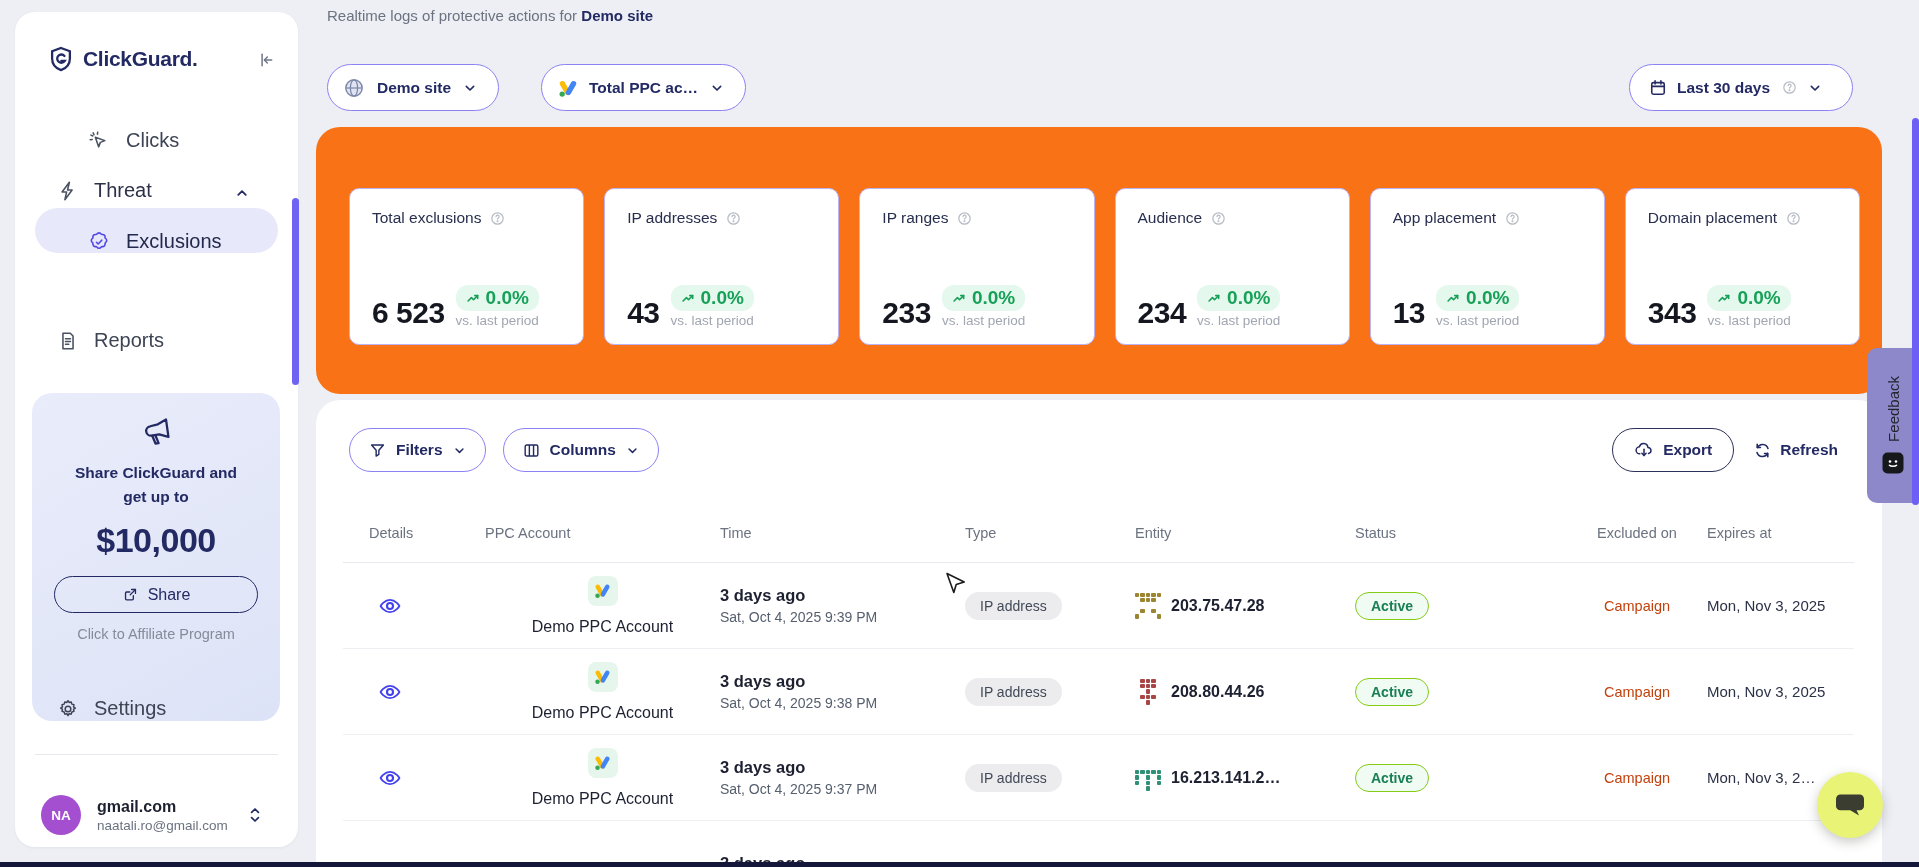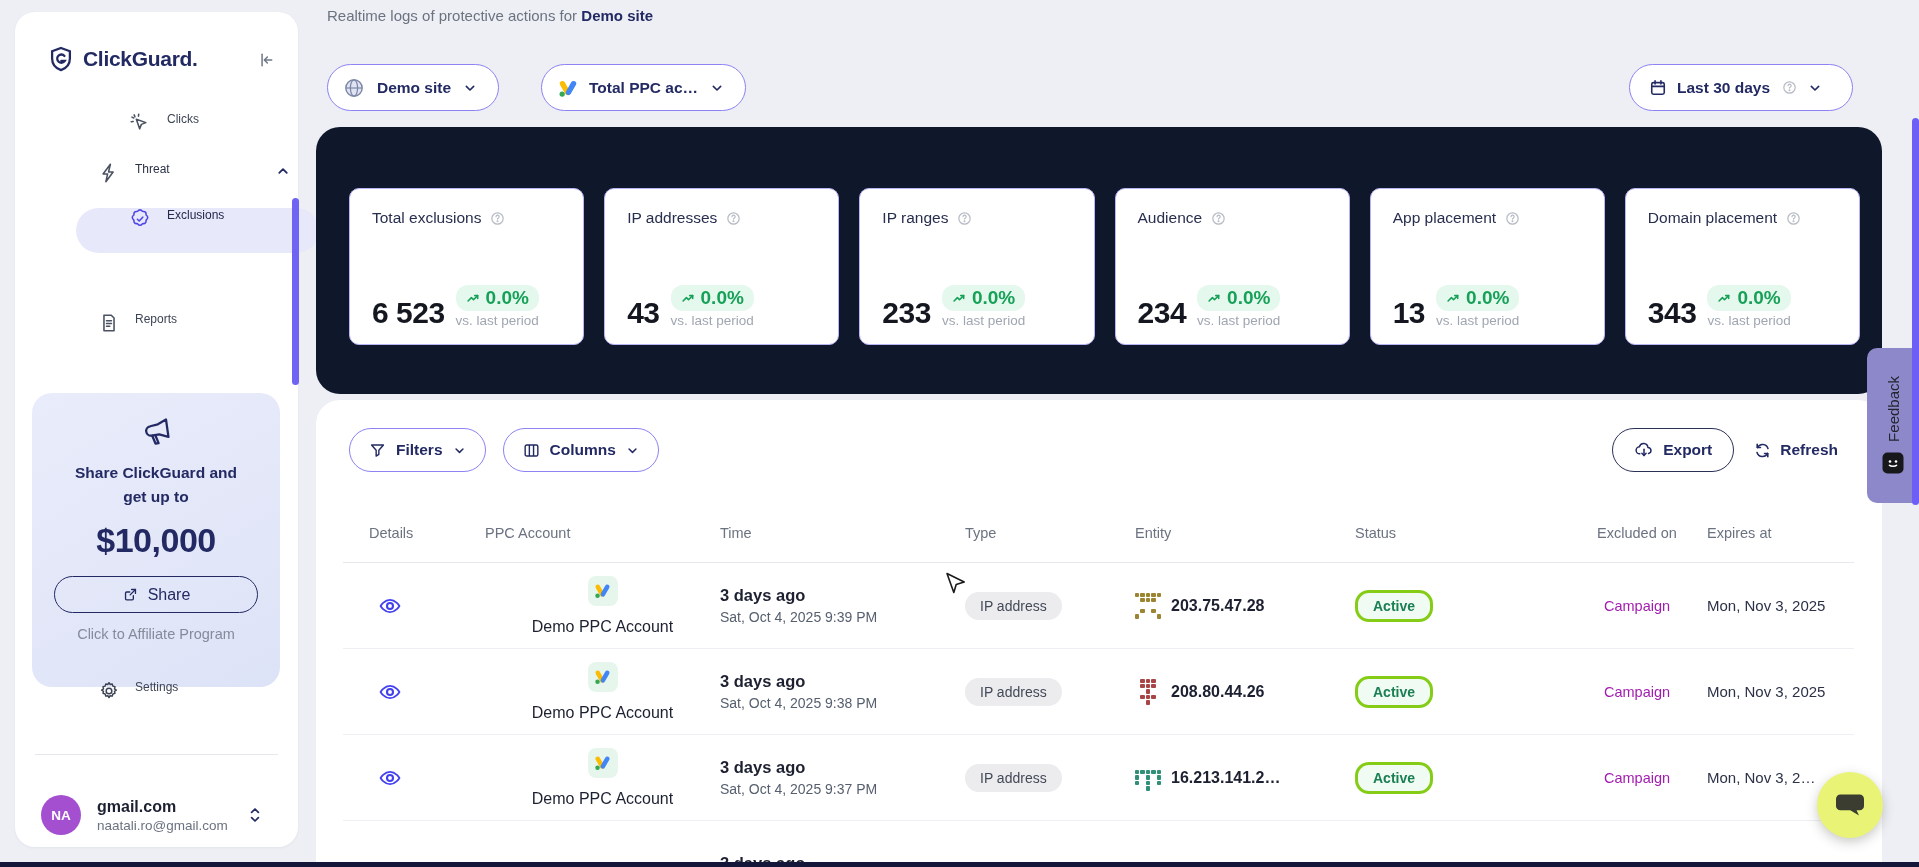--- a/index.html
+++ b/index.html
@@ -6,34 +6,34 @@
   html,body { background:#edeff4; }
   body { font-family:"Liberation Sans","DejaVu Sans",sans-serif; color:#232a63; }
   .app { position:relative; width:1919px; height:867px; overflow:hidden; background:#edeff4; }
   svg { display:block; }
 
   
   .sidebar { position:absolute; left:15px; top:12px; width:283px; height:835px; background:#fff; border-radius:20px; box-shadow:0 1px 3px rgba(30,35,90,.05); }
   .logo-row { position:absolute; top:34px; left:33px; display:flex; align-items:center; gap:9px; }
   .brand-text { font-size:21px; font-weight:800; color:#232a63; letter-spacing:-.3px; }
   .collapse-btn { position:absolute; top:38px; right:23px; cursor:pointer; }
-  .nav-item { position:absolute; left:0; width:100%; display:flex; align-items:flex-start; height:40px; font-size:12px; color:#474e5e; cursor:pointer;margin-left:41px; }
+  .nav-item { position:absolute; left:0; width:100%; display:flex; align-items:flex-end; height:40px; font-size:20px; color:#474e5e; cursor:pointer; }
   .nav-item .lbl { color:#3d4454; }
   .nav-top { padding-left:42px; gap:15px; }
   .nav-child { padding-left:73px; gap:16px; }
   .nav-clicks { top:100px; padding-left:73px; gap:16px; }
   .nav-threat { top:150px; }
   .nav-threat .lbl { color:#2b3147; }
   .nav-chevron { margin-left:auto; margin-right:47px; }
   .nav-exclusions { top:196px; height:45px; left:20px; width:243px; background:#e8e8fb; border-radius:999px; padding-left:53px; gap:16px; }
   .nav-exclusions .lbl { color:#23294a; }
   .nav-blacklist { top:251px; }
   .nav-reports { top:300px; }
   .side-thumb { position:absolute; top:186px; right:-1px; width:7px; height:187px; background:#6e63f3; border-radius:4px; }
-  .promo { position:absolute; top:381px; left:17px; width:248px; height:294px; border-radius:20px; background:linear-gradient(150deg,#e9ecfa,#dde3f7); text-align:center; }
+  .promo { position:absolute; top:381px; left:17px; width:248px; height:328px; border-radius:20px; background:linear-gradient(150deg,#e9ecfa,#dde3f7); text-align:center; }
   .promo-line { font-size:15.5px; font-weight:600; color:#232a63; line-height:1.55; }
   .promo-amount { font-size:34px; font-weight:700; color:#232a63; margin-top:12px; letter-spacing:-.5px; }
   .share-btn { margin:16px auto 0; width:204px; height:37px; border:1.4px solid #232a63; border-radius:999px; display:flex; align-items:center; justify-content:center; gap:9px; font-size:16px; color:#232a63; cursor:pointer; background:transparent; }
   .promo-foot { margin-top:13px; font-size:14.5px; color:#858b99; }
   .settings-row { top:668px; }
   .side-divider { position:absolute; top:742px; left:20px; right:20px; height:1px; background:#e6e8ee; }
   .user-row { position:absolute; top:765px; left:0; width:100%; height:76px; display:flex; align-items:center; padding-left:26px; cursor:pointer; }
   .avatar { width:40px; height:40px; border-radius:50%; background:#a44fd0; color:#fff; font-size:13.5px; font-weight:600; display:flex; align-items:center; justify-content:center; }
   .user-meta { margin-left:16px; }
   .user-name { font-size:16px; font-weight:700; color:#1c2030; }
@@ -43,21 +43,21 @@
   
   .subtitle { position:absolute; left:327px; top:7px; font-size:15px; color:#6b7280; }
   .subtitle b { color:#232a63; font-weight:700; }
   .pill { display:inline-flex; align-items:center; background:#fff; border:1.4px solid #8c82f3; border-radius:999px; height:47px; font-size:15.5px; font-weight:600; color:#232a63; cursor:pointer; }
   .pill-site { position:absolute; left:327px; top:64px; padding:0 20px 0 14px; gap:11px; }
   .pill-account { position:absolute; left:541px; top:64px; padding:0 20px 0 16px; gap:11px; }
   .pill-date { position:absolute; left:1629px; top:64px; width:224px; padding:0 18px; gap:9px; }
   .pill-date .q { margin-left:2px; }
 
   
-  .stats-card { position:absolute; left:316px; top:127px; width:1566px; height:267px; background:#0f172a; border-radius:24px; }
+  .stats-card { position:absolute; left:316px; top:127px; width:1566px; height:267px; background:#f97316; border-radius:24px; }
   .stats-flex { position:absolute; top:61px; left:33px; right:22px; height:157px; display:flex; gap:20px; }
   .stat { flex:1; border:1.3px solid #bab4f7; border-radius:10px; padding:20px 16px 16px 22px; display:flex; flex-direction:column; background:#fff; }
   .stat-head { display:flex; align-items:center; gap:8px; font-size:15.5px; color:#272e4e; }
   .stat-bottom { margin-top:auto; display:flex; align-items:flex-end; gap:11px; }
   .stat-value { font-size:30px; font-weight:700; color:#14171f; letter-spacing:-.5px; line-height:1; }
   .delta-wrap { display:flex; flex-direction:column; gap:2px; }
   .delta-pill { display:inline-flex; align-items:center; gap:5px; background:#e5f8ed; color:#17a158; font-size:19px; font-weight:700; border-radius:12px; padding:2px 10px; width:max-content; }
   .delta-cap { font-size:13.5px; color:#a0a6b1; }
 
   
@@ -75,22 +75,22 @@
   .trow { height:86px; border-bottom:1px solid #edeff2; }
   .cell-details { padding-left:35px; } .eye-btn { cursor:pointer; width:24px; }
   .cell-account { display:flex; align-items:center; gap:12px; font-size:16px; color:#1c2030;flex-direction:column; }
   .ads-chip { width:30px; height:30px; border-radius:8px; background:#e7f6ec; display:flex; align-items:center; justify-content:center; }
   .t-rel { font-size:16.5px; font-weight:700; color:#1c2030; }
   .t-abs { font-size:14px; color:#565f6e; margin-top:4px; }
   .type-chip { display:inline-block; background:#ececef; color:#424957; font-size:14px; border-radius:14px; padding:6px 15px; }
   .cell-entity { display:flex; align-items:center; gap:10px; font-size:16px; font-weight:700; color:#1c2030; }
   .identicon { display:grid; grid-template-columns:repeat(5,1fr); width:26px; height:26px; gap:1px; flex:0 0 auto; }
   .identicon i { display:block; border-radius:1px; }
-  .status-badge { display:inline-block; border:3px solid #84cc16; background:#f0fbf4; color:#1a7f52; font-size:14px; font-weight:600; border-radius:14px; padding:5px 15px; }
-  .cell-excluded { text-align:center; font-size:14.5px; color:#a21caf; }
+  .status-badge { display:inline-block; border:1px solid #84cc16; background:#f0fbf4; color:#1a7f52; font-size:14px; font-weight:600; border-radius:14px; padding:5px 15px; }
+  .cell-excluded { text-align:center; font-size:14.5px; color:#c2410c; }
   .cell-expires { font-size:15px; color:#2b3147; }
 
   
   .feedback-tab { position:absolute; left:1867px; top:348px; width:52px; height:155px; background:#8d88c9; border-radius:10px 0 0 10px; display:flex; flex-direction:column; align-items:center; justify-content:center; gap:10px; cursor:pointer; }
   .feedback-txt { writing-mode:vertical-rl; transform:rotate(180deg); font-size:15px; color:#23262f; }
   .page-scroll-thumb { position:absolute; left:1912px; top:118px; width:7px; height:387px; background:#6d5ff6; border-radius:4px; }
   .chat-fab { position:absolute; left:1817px; top:772px; width:66px; height:66px; border-radius:50%; background:#e9f376; box-shadow:0 4px 12px rgba(40,45,30,.25); display:flex; align-items:center; justify-content:center; cursor:pointer; }
   .bottom-strip { position:absolute; left:0; top:862px; width:1919px; height:5px; background:#14173a; }
   .cursor { position:absolute; left:945px; top:572px; }
 </style>

